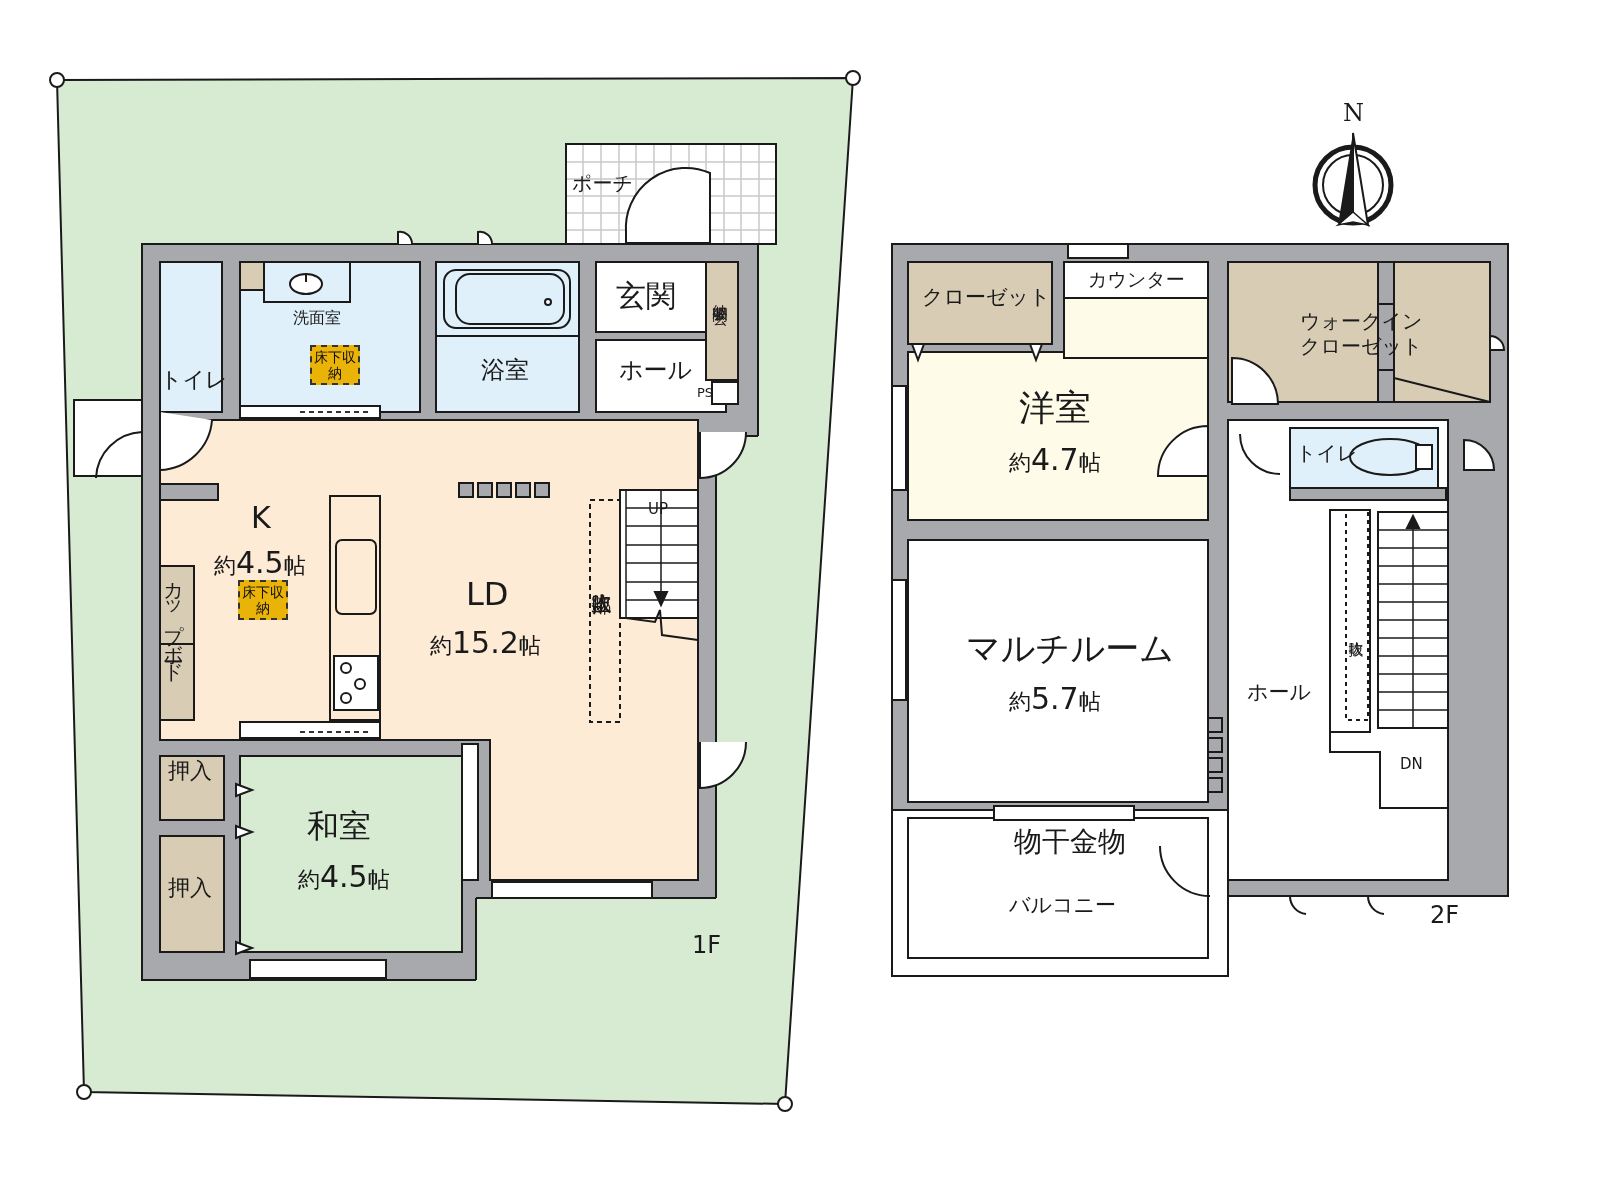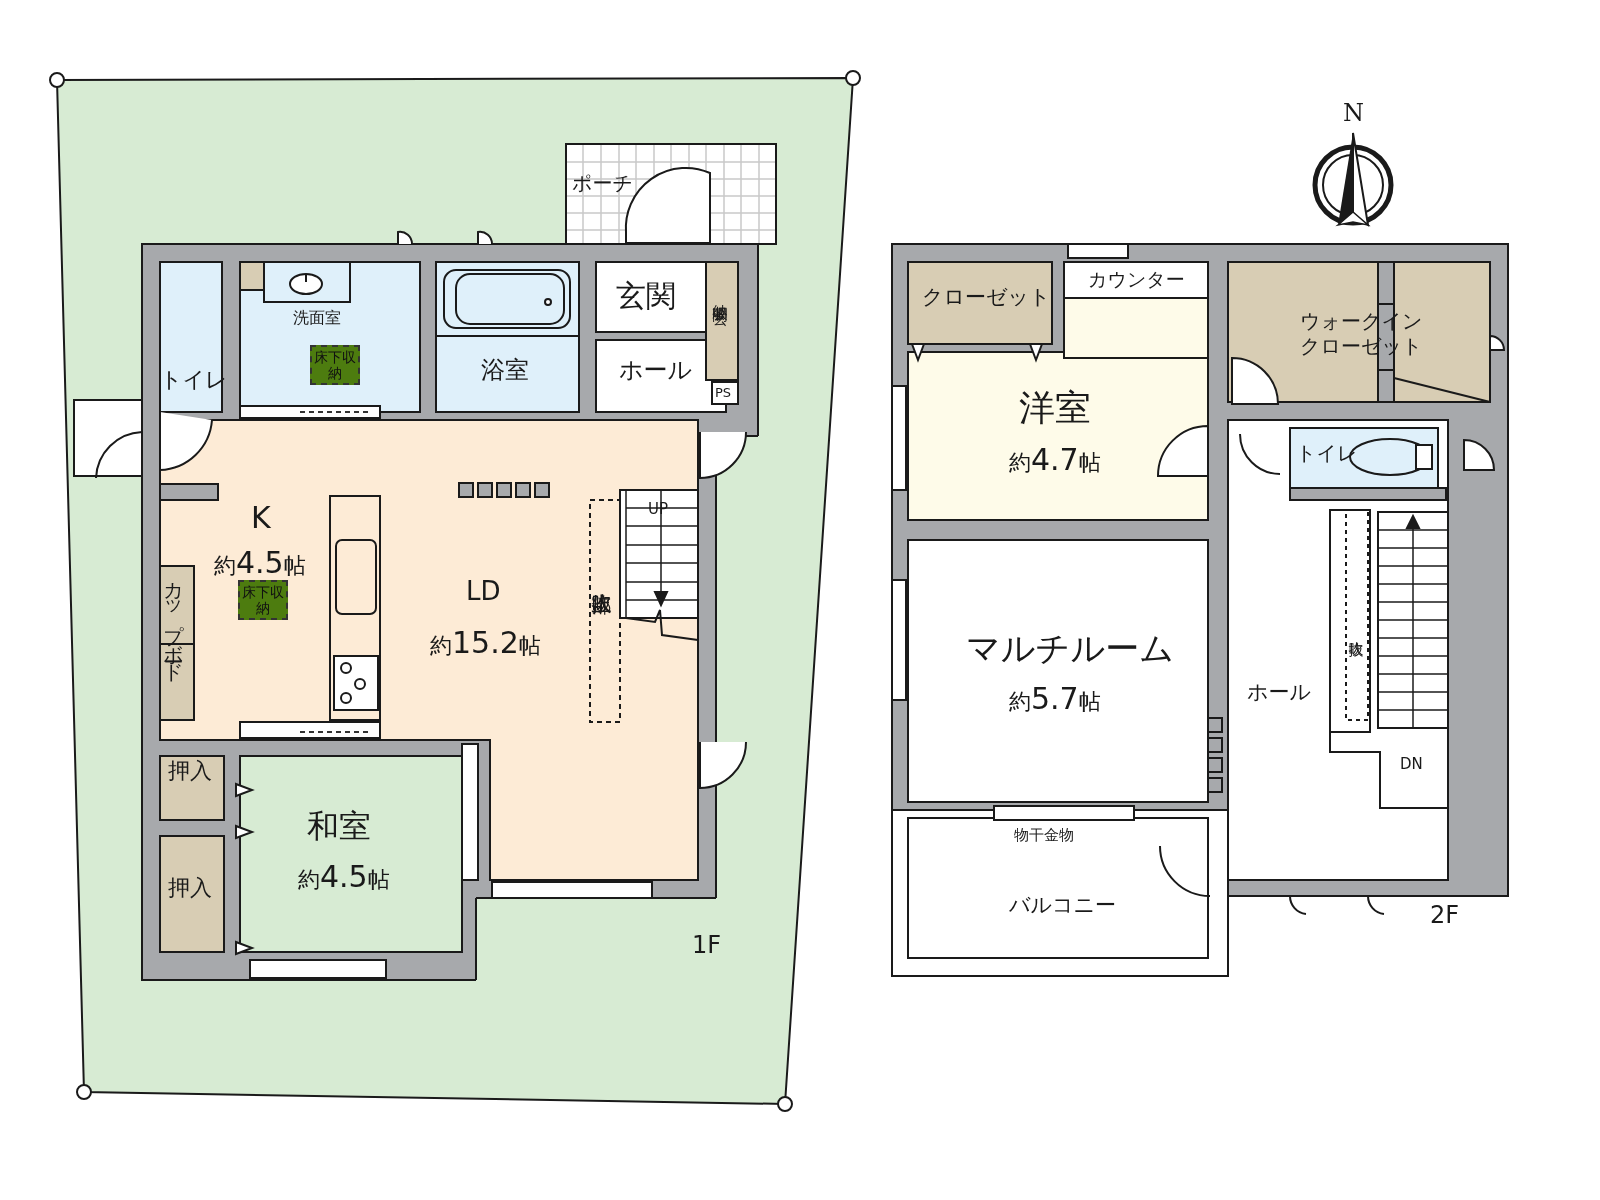--- a/index.html
+++ b/index.html
@@ -8,21 +8,21 @@
   svg { position:absolute; left:0; top:0; }
   .lbl { position:absolute; white-space:nowrap; line-height:1; color:#1a1a1a; }
   .big { font-size:34px; }
   .mid { font-size:24px;text-align:center; }
   .sm  { font-size:20px; }
   .xs  { font-size:16px;margin-top:32px; }
   .xxs { font-size:13px; }
   .area { font-size:22px; }
   .area b { font-size:30px; font-weight:normal; }
   .vert { writing-mode:vertical-rl; text-orientation:upright; letter-spacing:-2px; }
-  .dashbox { position:absolute; border:2px dashed #333; background:#4d7c0f; font-size:14px; line-height:16px; text-align:center; padding:2px 2px; }
+  .dashbox { position:absolute; border:2px dashed #333; background:#eab308; font-size:14px; line-height:16px; text-align:center; padding:2px 2px; }
   .north { font-family:"DejaVu Serif","Liberation Serif",serif; font-size:24px; }
 </style>
 </head>
 <body>
 
 <svg width="1600" height="1200" viewBox="0 0 1600 1200">
 
   <polygon points="57,80 853,78 785,1104 84,1092" fill="#d7ebd3" stroke="#1a1a1a" stroke-width="2"></polygon>
   <g fill="#fff" stroke="#1a1a1a" stroke-width="2">
     <circle cx="57" cy="80" r="7"></circle>
@@ -224,32 +224,32 @@
     <polygon points="1338,225 1353,212 1368,225 1353,222" fill="#fff" stroke="#1a1a1a" stroke-width="1.5"></polygon>
   </g>
 </svg>
 
 <div class="lbl north" style="left:1343px;top:101px">N</div>
 
 <div class="lbl sm" style="left:572px;top:173px">ポーチ</div>
 <div class="lbl big" style="left:616px;top:281px;font-size:30px">玄関</div>
 <div class="lbl vert xxs" style="left:712px;top:298px;font-size:15px">玄関収納</div>
 <div class="lbl mid" style="left:619px;top:358px">ホール</div>
-<div class="lbl xxs" style="left:715px;top:386px">PS</div>
+<div class="lbl xxs" style="left:697px;top:386px">PS</div>
 <div class="lbl mid" style="left:481px;top:358px">浴室</div>
 <div class="lbl sm" style="left:293px;top:310px;font-size:16px">洗面室</div>
 <div class="dashbox" style="left:310px;top:345px;width:42px">床下収納</div>
 <div class="lbl sm" style="left:160px;top:369px;font-size:22px">トイレ</div>
 
 <div class="lbl big" style="left:251px;top:503px;font-size:30px">K</div>
 <div class="lbl area" style="left:214px;top:548px"><span>約</span><b>4.5</b><span>帖</span></div>
 <div class="dashbox" style="left:238px;top:580px;width:42px">床下収納</div>
 <div class="lbl vert sm" style="left:164px;top:568px;font-size:20px">カップボード</div>
 
-<div class="lbl big" style="left:466px;top:578px;font-size:26px">LD</div>
+<div class="lbl big" style="left:466px;top:578px;font-size:32px">LD</div>
 <div class="lbl area" style="left:430px;top:628px"><span>約</span><b>15.2</b><span>帖</span></div>
 <div class="lbl vert sm" style="left:592px;top:578px;font-size:20px;letter-spacing:0">上部吹抜</div>
 <div class="lbl xs" style="left:648px;top:470px;font-size:15px">UP</div>
 
 <div class="lbl sm" style="left:168px;top:760px;font-size:22px">押入</div>
 <div class="lbl sm" style="left:168px;top:877px;font-size:22px">押入</div>
 <div class="lbl big" style="left:307px;top:810px;font-size:32px">和室</div>
 <div class="lbl area" style="left:298px;top:862px"><span>約</span><b>4.5</b><span>帖</span></div>
 
 <div class="lbl mid" style="left:692px;top:933px">1F</div>
@@ -259,15 +259,15 @@
 <div class="lbl sm" style="left:1300px;top:311px;font-size:20px">ウォークイン</div>
 <div class="lbl sm" style="left:1300px;top:336px;font-size:20px">クローゼット</div>
 <div class="lbl big" style="left:1019px;top:390px;font-size:36px">洋室</div>
 <div class="lbl area" style="left:1009px;top:445px"><span>約</span><b>4.7</b><span>帖</span></div>
 <div class="lbl sm" style="left:1296px;top:443px;font-size:20px">トイレ</div>
 <div class="lbl big" style="left:966px;top:631px;font-size:34px">マルチルーム</div>
 <div class="lbl area" style="left:1009px;top:684px"><span>約</span><b>5.7</b><span>帖</span></div>
 <div class="lbl sm" style="left:1247px;top:682px;font-size:21px">ホール</div>
 <div class="lbl vert xs" style="left:1348px;top:598px;font-size:15px;letter-spacing:0">吹抜</div>
 <div class="lbl xs" style="left:1400px;top:725px;font-size:15px">DN</div>
-<div class="lbl sm" style="left:1014px;top:828px;font-size:15px">物干金物</div>
+<div class="lbl sm" style="left:1014px;top:828px;font-size:28px">物干金物</div>
 <div class="lbl sm" style="left:1009px;top:895px;font-size:21px">バルコニー</div>
 <div class="lbl mid" style="left:1430px;top:903px">2F</div>
 
 </body></html>

